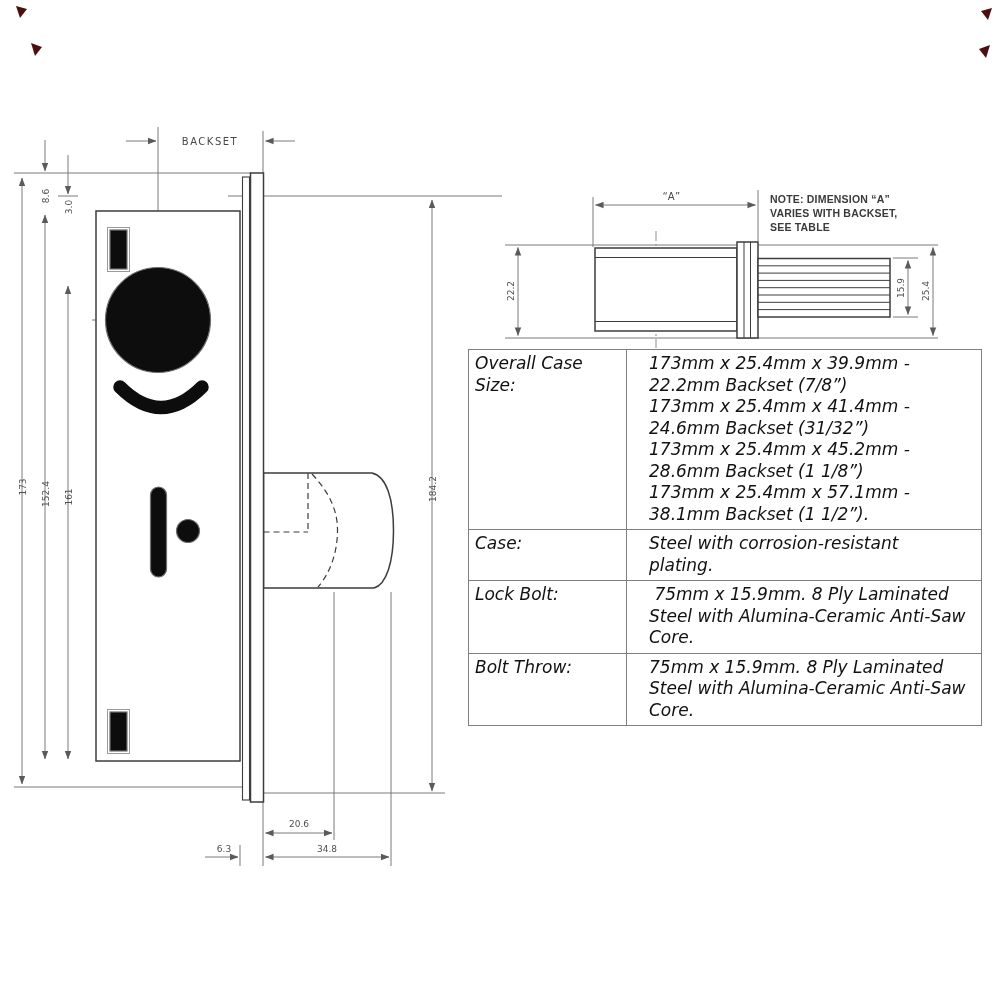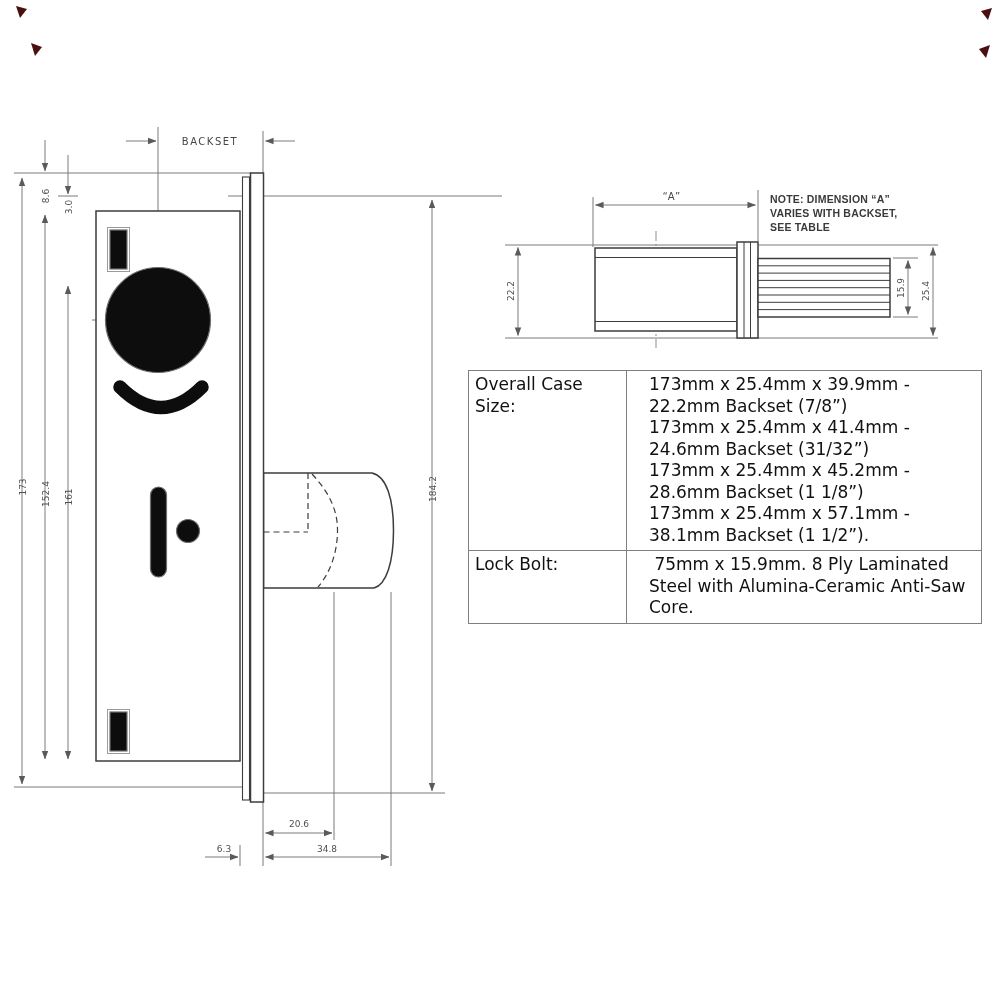--- a/index.html
+++ b/index.html
@@ -16,21 +16,21 @@
   .smile{fill:none;stroke:#0d0d0d;stroke-width:13.5;stroke-linecap:round;}
   .dash{fill:none;stroke:#3d3d3d;stroke-width:1.2;stroke-dasharray:6 4;}
   .cdash{stroke:#8f8f8f;stroke-width:1;stroke-dasharray:10 3 2 3;fill:none;}
   .lam{stroke:#3d3d3d;stroke-width:1;}
   .dimtxt{font-family:"DejaVu Sans",sans-serif;font-size:9px;fill:#4f4f4f;}
   .bigdim{font-size:10px;letter-spacing:1.5px;fill:#474747;}
   .note{font-family:"Liberation Sans",sans-serif;font-weight:bold;font-size:10.5px;fill:#3a3a3a;letter-spacing:.2px;}
   .mark{fill:#4a1010;}
 
   
-  .spec-table{position:absolute;left:468px;top:370px;width:514px;}
+  .spec-table{position:absolute;left:468px;top:349px;width:514px;font-style:italic;}
   .spec-table table{border-collapse:collapse;table-layout:fixed;width:514px;
                     font-family:"DejaVu Sans",sans-serif;font-size:17px;line-height:21.5px;color:#111;}
   .spec-table th{width:147px;}
   .spec-table th,.spec-table td{border:1px solid #7f7f7f;vertical-align:top;text-align:left;
                     font-weight:normal;padding:3px 4px 4px 6px;}
   .spec-table td{padding-left:22px;white-space:pre-line;}
 </style>
 </head>
 <body>
 
@@ -171,22 +171,33 @@
           <td>173mm x 25.4mm x 39.9mm -
 22.2mm Backset (7/8”)
 173mm x 25.4mm x 41.4mm -
 24.6mm Backset (31/32”)
 173mm x 25.4mm x 45.2mm -
 28.6mm Backset (1 1/8”)
 173mm x 25.4mm x 57.1mm -
 38.1mm Backset (1 1/2”).</td>
         </tr>
         <tr>
+          <th>Case:</th>
+          <td>Steel with corrosion-resistant
+plating.</td>
+        </tr>
+        <tr>
           <th>Lock Bolt:</th>
           <td>&nbsp;75mm x 15.9mm. 8 Ply Laminated
 Steel with Alumina-Ceramic Anti-Saw
 Core.</td>
         </tr>
+        <tr>
+          <th>Bolt Throw:</th>
+          <td>75mm x 15.9mm. 8 Ply Laminated
+Steel with Alumina-Ceramic Anti-Saw
+Core.</td>
+        </tr>
       </tbody>
     </table>
   </div>
 
 </div>
 
 </body></html>

